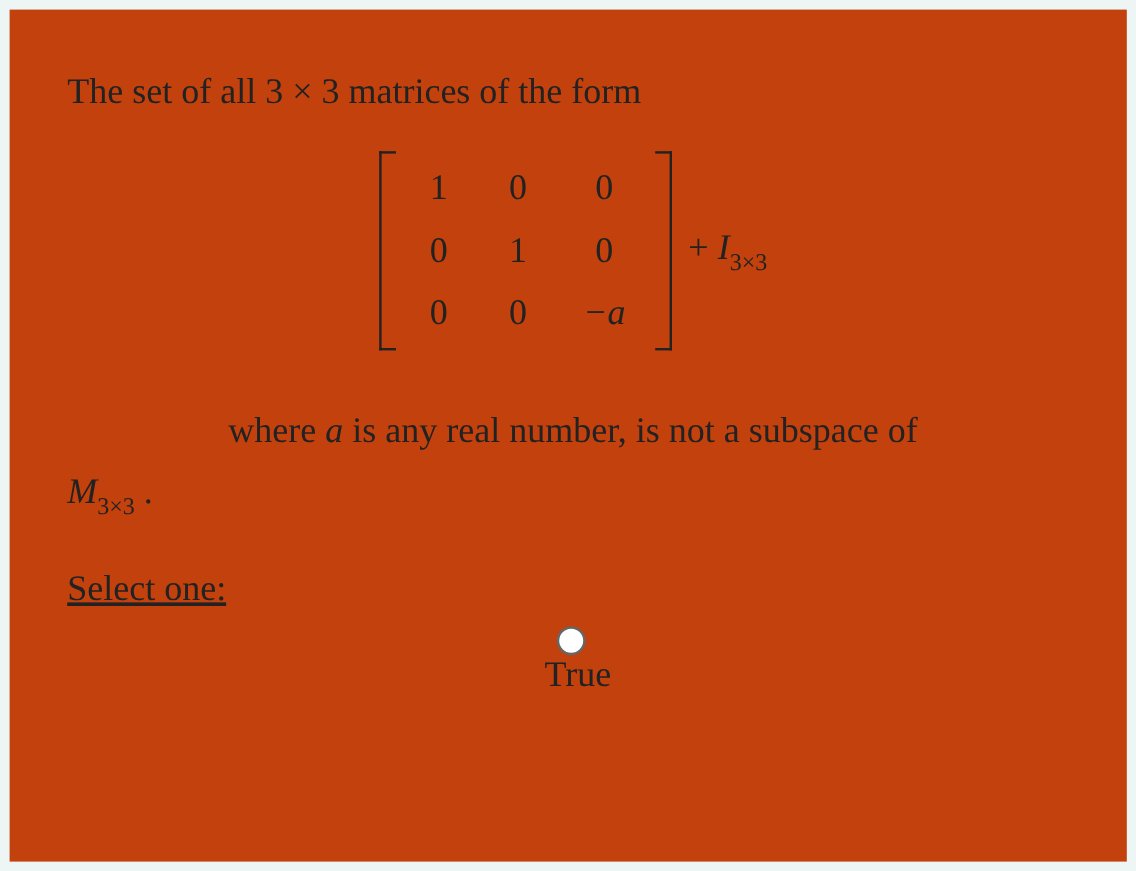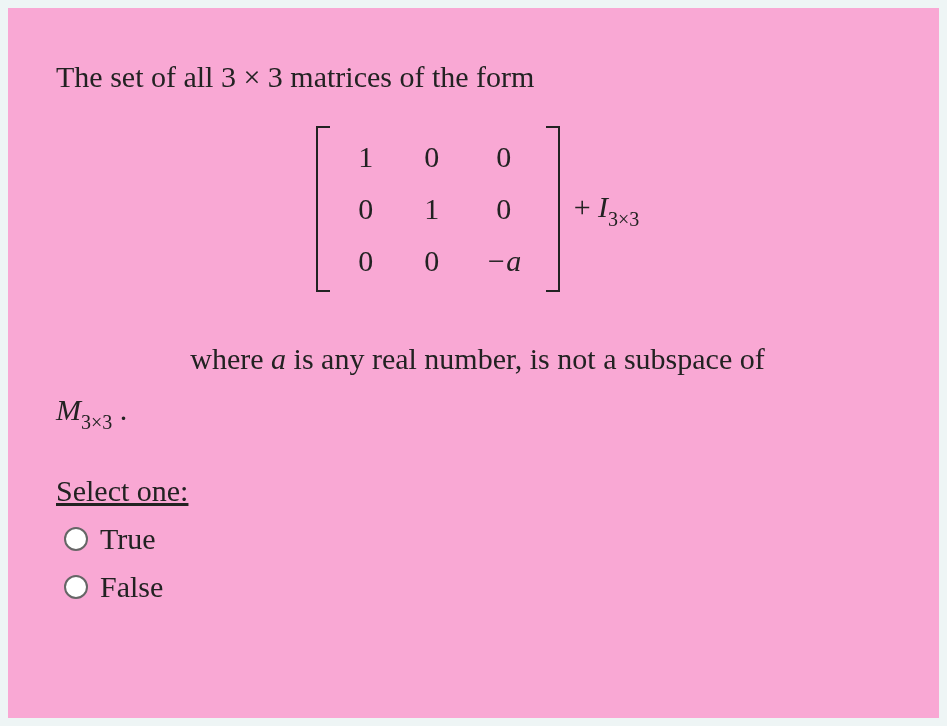--- a/index.html
+++ b/index.html
@@ -8,21 +8,21 @@
       box-sizing: border-box;
     }
     body {
       font-family: Georgia, 'Times New Roman', serif;
       background: #eef5f5;
       width: 947px;
       height: 726px;
       padding: 8px;
     }
     .card {
-      background: #f9a8d4;
+      background: #c2410c;
       width: 100%;
       height: 100%;
       padding: 48px 40px 40px 48px;
       color: #222;
     }
     .question-line1 {
       font-size: 30px;
       line-height: 1.4;
       margin-bottom: 28px;
     }
@@ -106,20 +106,21 @@
     }
     .options {
       padding-left: 8px;
     }
     .option {
       display: flex;
       align-items: center;
       font-size: 30px;
       margin-bottom: 14px;
       cursor: pointer;
+      flex-direction: column;
     }
     .radio {
       width: 24px;
       height: 24px;
       border: 2.5px solid #666;
       border-radius: 50%;
       margin-right: 12px;
       flex-shrink: 0;
       background: #fff;
     }
@@ -157,19 +158,15 @@
     <span class="italic">M</span><span class="sub">3×3</span><span> .</span>
   </div>
 
   <div class="select-one">Select one:</div>
 
   <div class="options">
     <div class="option">
       <span class="radio"></span>
       <span>True</span>
     </div>
-    <div class="option">
-      <span class="radio"></span>
-      <span>False</span>
-    </div>
   </div>
 
 </div>
 
 </body></html>

